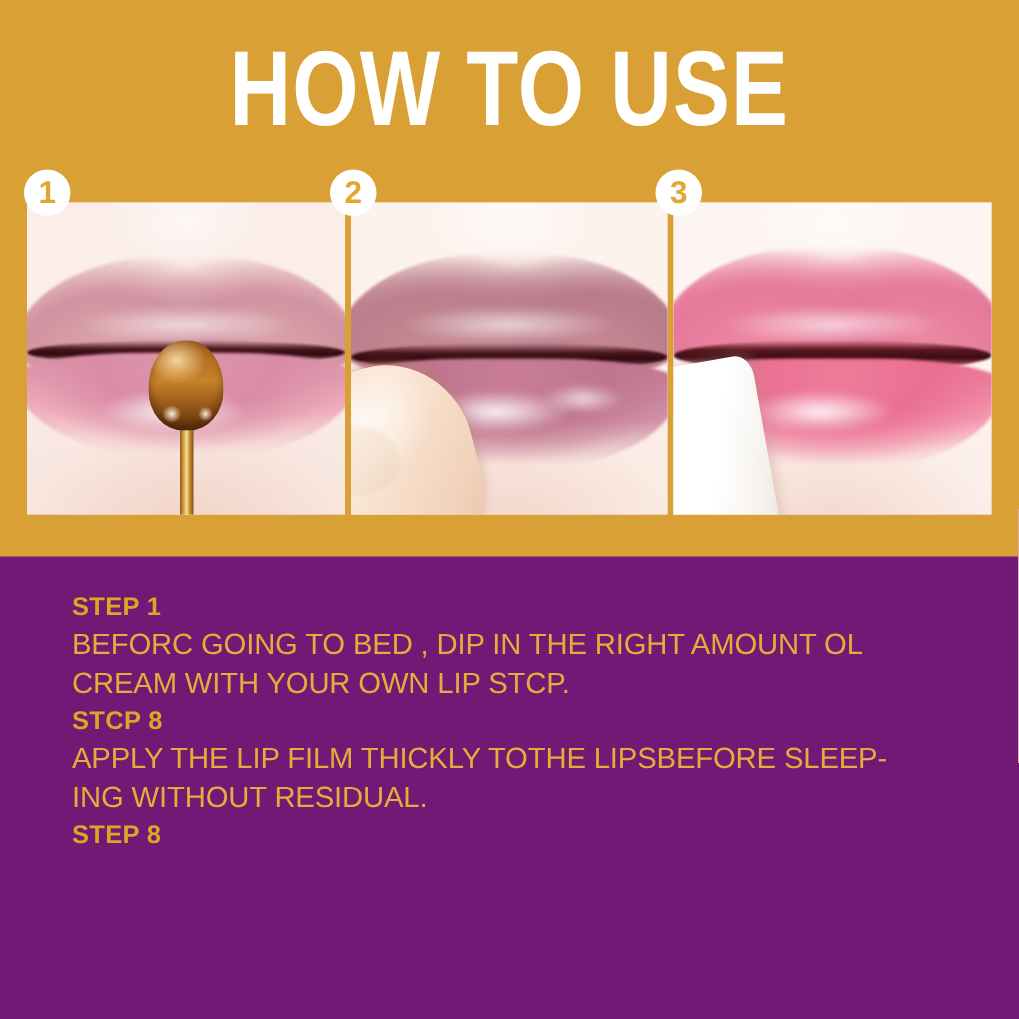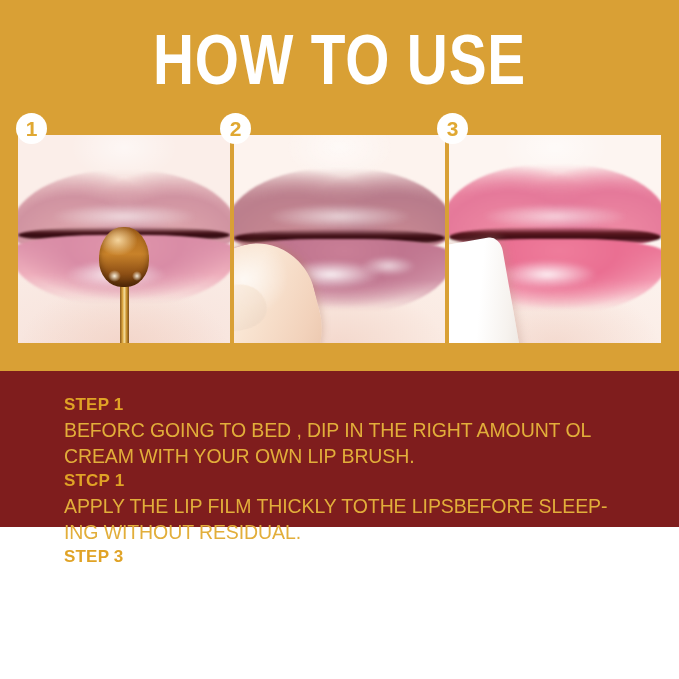--- a/index.html
+++ b/index.html
@@ -11,22 +11,22 @@
   body {
     width: 679px;
     height: 679px;
     overflow: hidden;
     font-family: "Liberation Sans", sans-serif;
   }
 
   #infographic {
     position: relative;
     width: 679px;
-    height: 527px;
-    background: #7f1d1d;
+    height: 679px;
+    background: #701a75;
   }
 
   
   .gold-band {
     position: absolute;
     left: 0;
     top: 0;
     width: 679px;
     height: 371px;
     background: #d9a035;
@@ -317,21 +317,21 @@
     text-align: center;
     z-index: 5;
   }
   .dot1 { left: 16px;  top: 113px; }
   .dot2 { left: 220px; top: 113px; }
   .dot3 { left: 437px; top: 113px; }
 
   
   .steps {
     position: absolute;
-    left: 64px;
+    left: 48px;
     top: 393px;
     width: 600px;
   }
   .step-head {
     font-weight: bold;
     font-size: 17px;
     line-height: 24px;
     color: #e0a326;
     letter-spacing: .2px;
   }
@@ -391,27 +391,27 @@
 
   <div class="step-dot dot1">1</div>
   <div class="step-dot dot2">2</div>
   <div class="step-dot dot3">3</div>
 
   <div class="steps">
 
     <div>
       <div class="step-head">STEP 1</div>
       <div class="step-body">BEFORC GOING TO BED , DIP IN THE RIGHT AMOUNT OL
-CREAM WITH YOUR OWN LIP BRUSH.</div>
+CREAM WITH YOUR OWN LIP STCP.</div>
     </div>
 
     <div>
-      <div class="step-head">STCP 1</div>
+      <div class="step-head">STCP 8</div>
       <div class="step-body">APPLY THE LIP FILM THICKLY TOTHE LIPSBEFORE SLEEP-
 ING WITHOUT RESIDUAL.</div>
     </div>
 
     <div>
-      <div class="step-head">STEP 3</div>
+      <div class="step-head">STEP 8</div>
     </div>
   </div>
 
 </div>
 
 </body></html>

